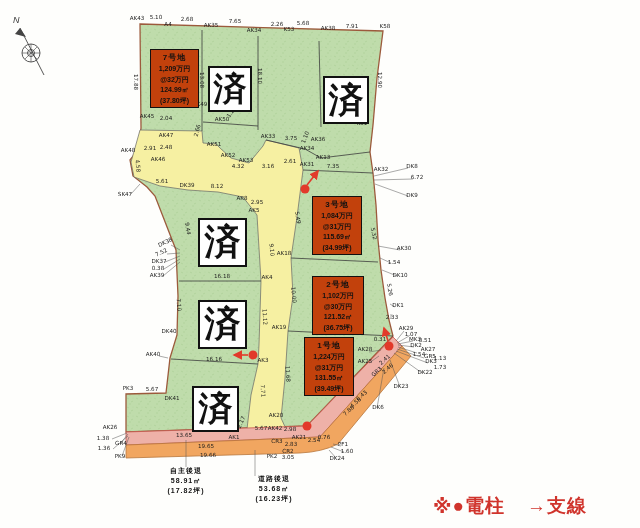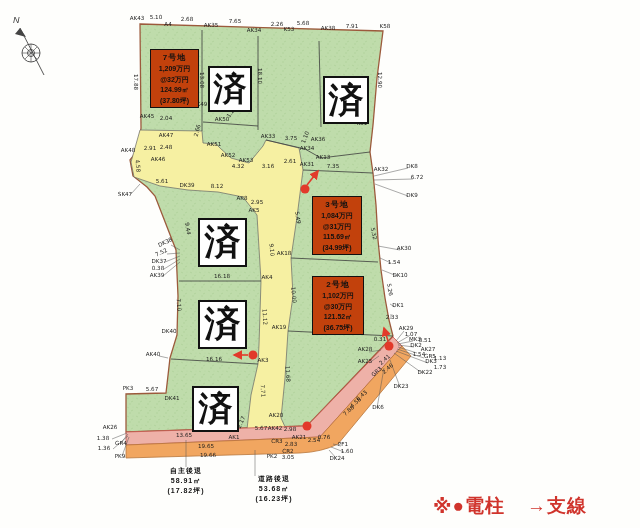--- a/index.html
+++ b/index.html
@@ -269,20 +269,27 @@
     <div>115.69㎡</div>
     <div>(34.99坪)</div>
   </div>
   <div class="pbox" style="left:312px;top:260px;width:50px;margin-top:16px;">
     <div class="pname">2号地</div>
     <div>1,102万円</div>
     <div>@30万円</div>
     <div>121.52㎡</div>
     <div>(36.75坪)</div>
   </div>
+  <div class="pbox" style="left:304px;top:337px;width:48px;">
+    <div class="pname">1号地</div>
+    <div>1,224万円</div>
+    <div>@31万円</div>
+    <div>131.55㎡</div>
+    <div>(39.49坪)</div>
+  </div>
 
 
   <div class="ann setback-ann" id="setback-self">
     <div>自主後退</div>
     <div>58.91㎡</div>
     <div>(17.82坪)</div>
   </div>
   <div class="ann setback-ann" id="setback-road">
     <div>道路後退</div>
     <div>53.68㎡</div>

